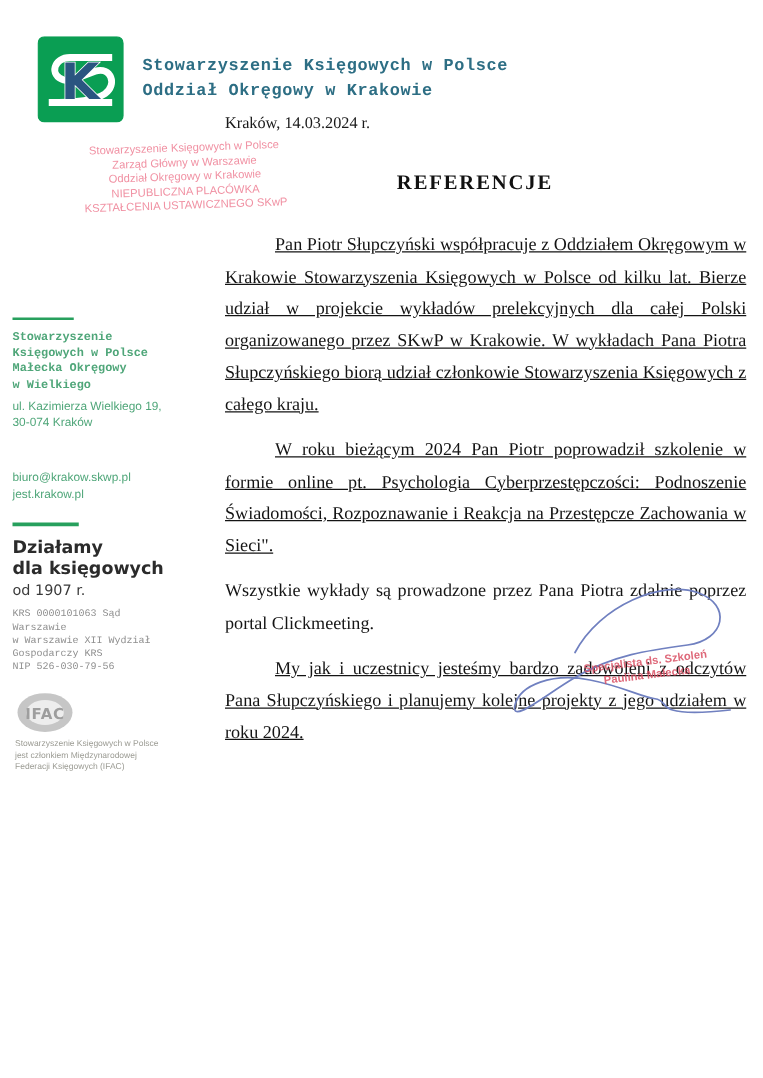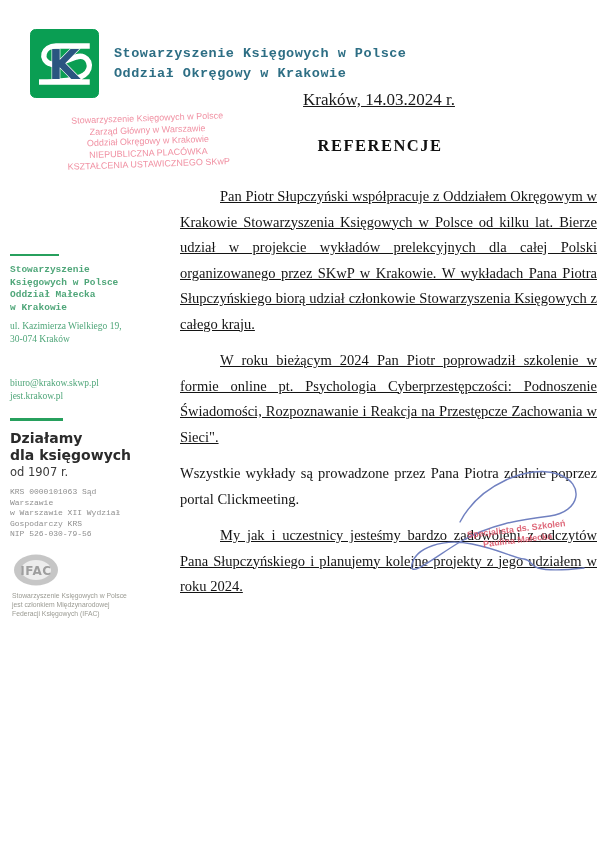--- a/index.html
+++ b/index.html
@@ -16,21 +16,21 @@
   
   .logo-box { position: absolute; left: 30px; top: 29px; width: 69px; height: 69px; }
   .org-head {
     position: absolute; left: 114px; top: 44px;
     font-family: "Liberation Mono", "DejaVu Sans Mono", monospace;
     font-weight: bold; font-size: 13.5px; line-height: 20px;
     color: #2d6e84; letter-spacing: 0.5px; white-space: nowrap;
   }
   .date-line {
     position: absolute; left: 180px; top: 90px; width: 398px;
-    text-align: center; font-size: 17px; color: #1a1a1a; text-decoration: underline;
+    text-align: left; font-size: 13px; color: #1a1a1a;
   }
 
   
   .stamp-top {
     position: absolute; left: 34px; top: 113px; width: 228px;
     transform: rotate(-2deg);
     text-align: center;
     font-family: "Liberation Sans", sans-serif;
     font-size: 9px; line-height: 11.5px;
     color: #ef8599; opacity: 0.9; white-space: nowrap;
@@ -65,21 +65,21 @@
   .rule-green-2 { position: absolute; left: 10px; top: 418px; width: 53px; height: 3px; background: #27a05d; }
 
   .side-org {
     position: absolute; left: 10px; top: 264px;
     font-family: "Liberation Mono", "DejaVu Sans Mono", monospace;
     font-weight: bold; font-size: 9.5px; line-height: 12.5px;
     color: #4fa679; white-space: nowrap;
   }
   .side-block {
     position: absolute; left: 10px;
-    font-family: Liberation Serif, serif;
+    font-family: Liberation Sans, sans-serif;
     font-size: 9.5px; line-height: 12.5px;
     color: #4fa679; white-space: nowrap;
   }
   .side-addr  { top: 320px; }
   .side-tel   { top: 350px; }
   .side-tel .tel-indent { padding-left: 28px; }
   .side-mail  { top: 377px; }
 
   .side-motto {
     position: absolute; left: 10px; top: 430px;
@@ -149,22 +149,22 @@
   <div class="stamp-sign">
     <div>Specjalista ds. Szkoleń</div>
     <div>Paulina Małecka</div>
   </div>
 
   <div class="rule-green-1"></div>
 
   <div class="side-org">
     <div>Stowarzyszenie</div>
     <div>Księgowych w Polsce</div>
-    <div>Oddział Małecka</div>
-    <div>w Krakowie</div>
+    <div>Małecka Okręgowy</div>
+    <div>w Wielkiego</div>
   </div>
 
   <div class="side-block side-addr">
     <div>ul. Kazimierza Wielkiego 19,</div>
     <div>30-074 Kraków</div>
   </div>
 
 
   <div class="side-block side-mail">
     <div>biuro@krakow.skwp.pl</div>

